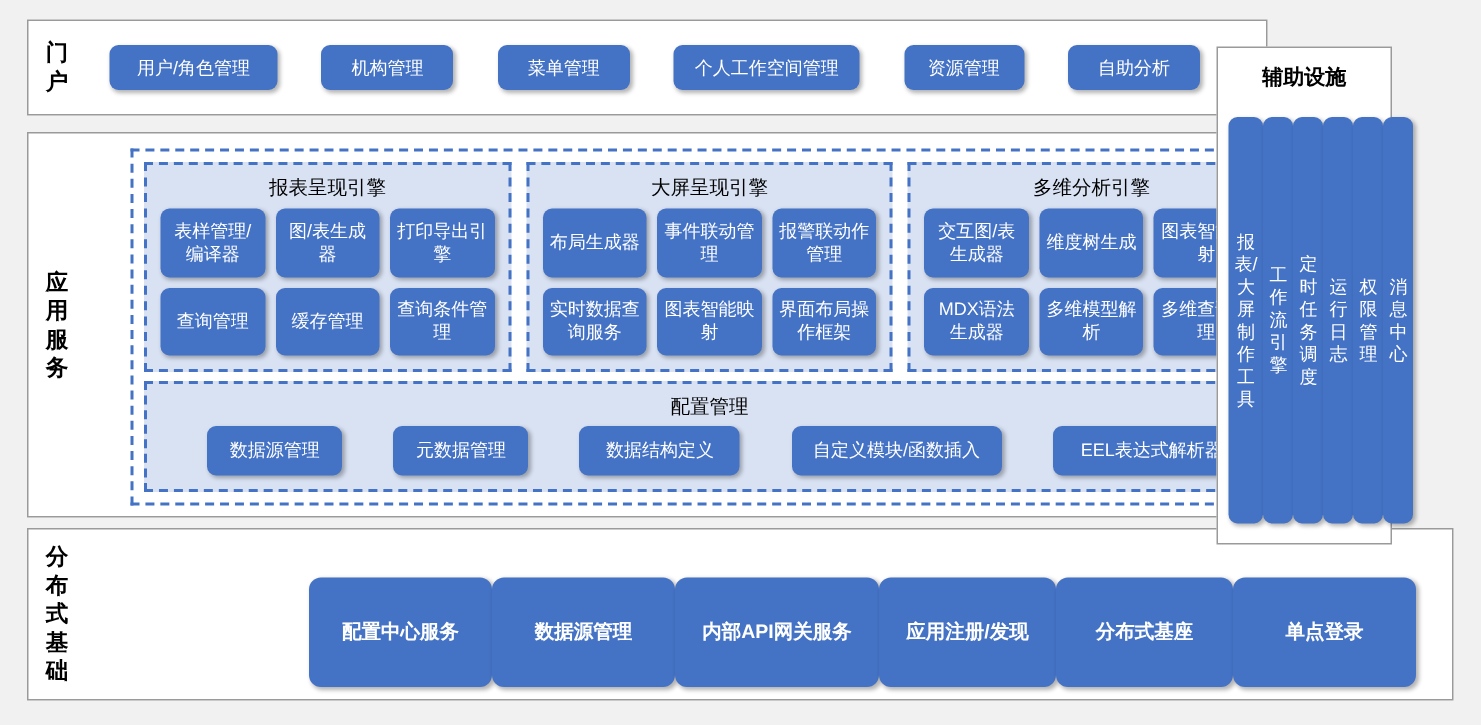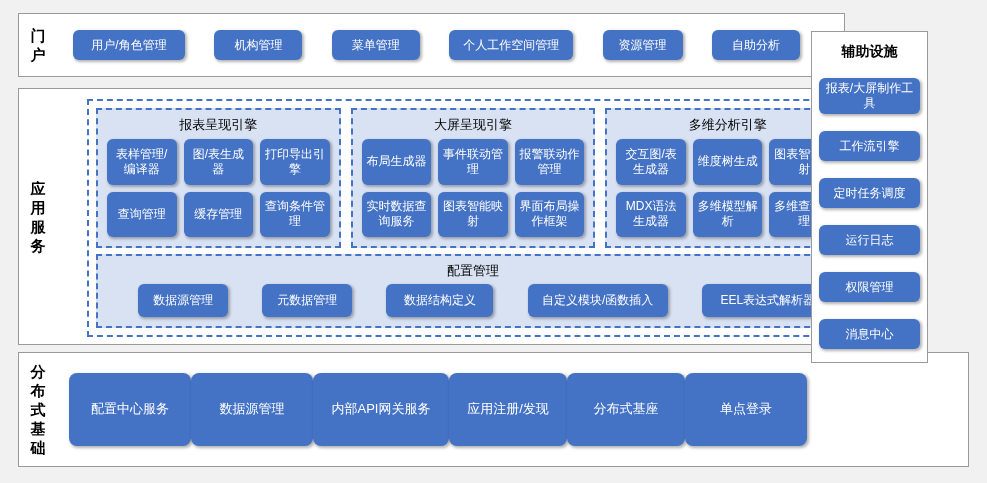--- a/index.html
+++ b/index.html
@@ -56,31 +56,31 @@
   }
   .config-row {
     flex: 1; display: flex; align-items: center; justify-content: space-evenly;
     padding: 0 6px 8px;
   }
   .config-row .btn { height: 33px; margin-left: 26px; }
 
   
   .distributed { left: 18px; top: 352px; width: 951px; height: 115px; }
   .dist-row {
-    position: absolute; left: 50px; right: 24px; top: 0; height: 100%;
-    display: flex; align-items: center; justify-content: flex-start;
+    position: absolute; left: 50px; right: 24px; top: 12px; height: 100%;
+    display: flex; align-items: center; justify-content: flex-end; font-weight: bold;
   }
   .dist-row .btn { height: 73px; border-radius: 8px; font-size: 13px; }
 
   
   .aux { left: 811px; top: 13px; width: 117px; height: 332px; margin-top: 18px; }
   .aux-title { text-align: center; font-weight: 700; font-size: 14px; padding-top: 11px; }
   .aux-col {
     position: absolute; left: 7px; right: 7px; top: 46px; bottom: 13px;
-    display: flex; flex-direction: column; justify-content: space-between;
+    display: flex; flex-direction: row; justify-content: space-between;
   }
   .aux-col .btn { min-height: 30px; }
 </style>
 </head>
 <body>
 
 <div class="panel portal">
   <div class="label-wrap">
     <div class="vlabel">门户</div>
   </div>

